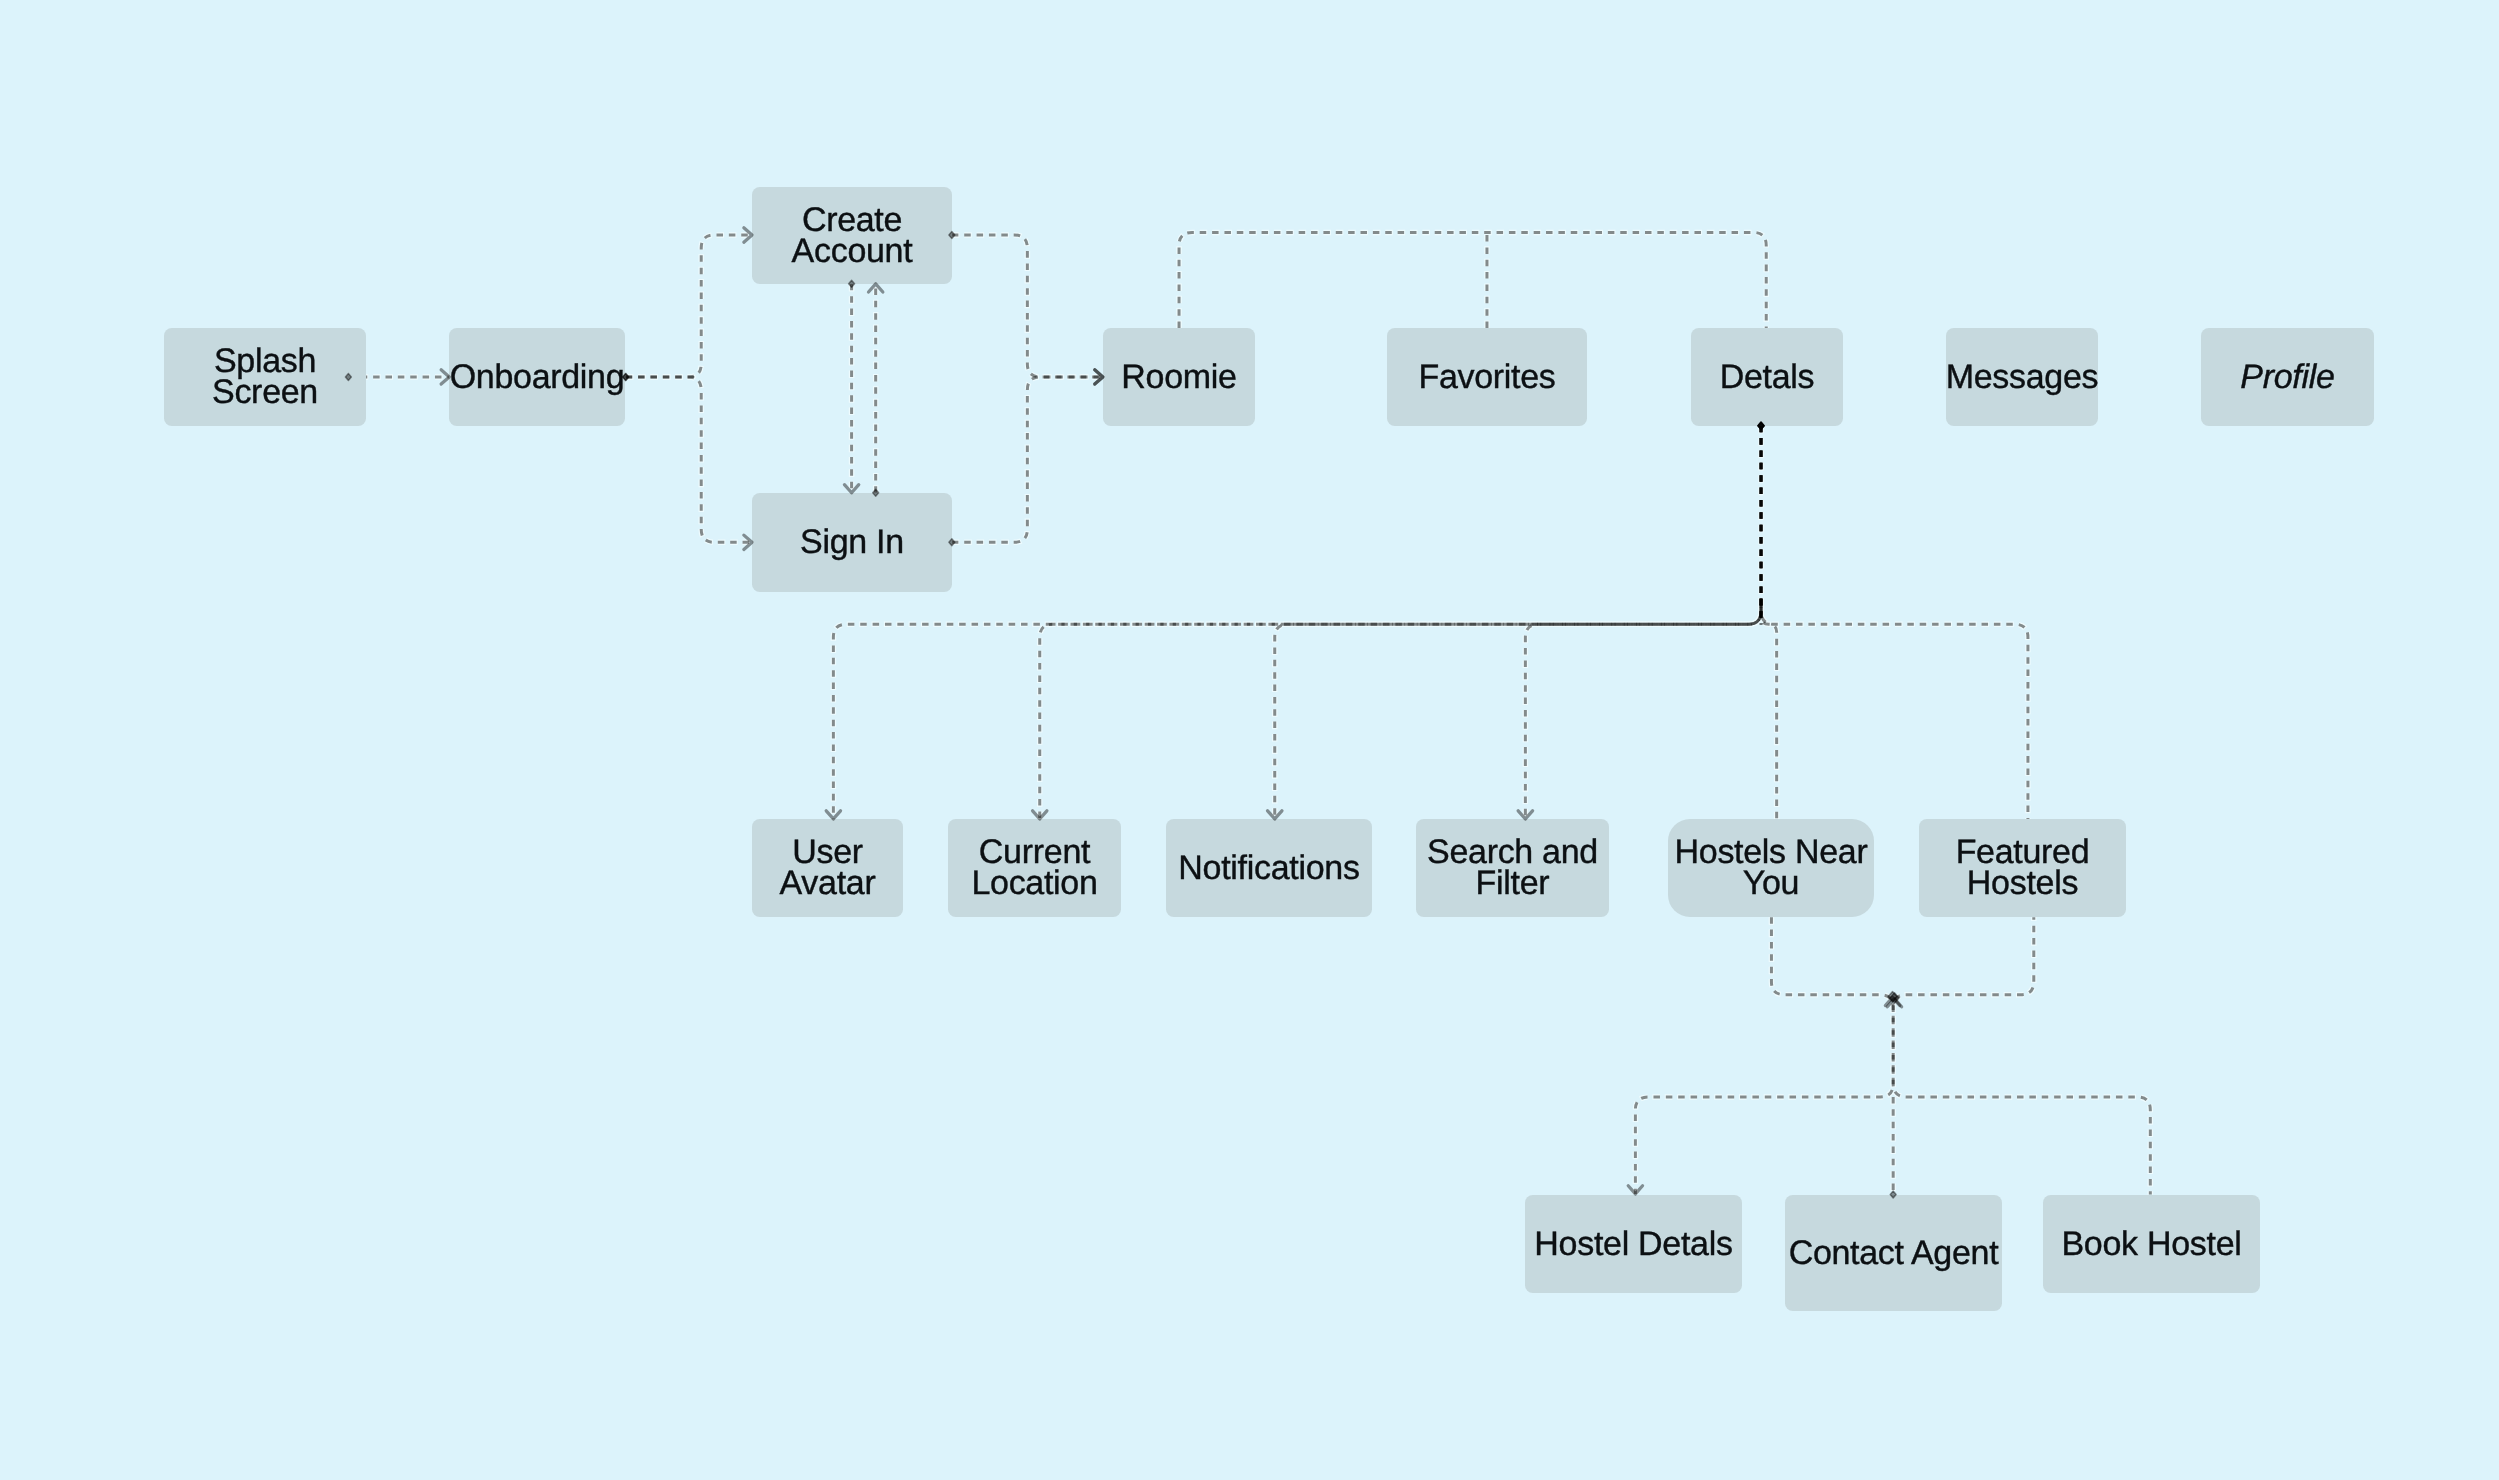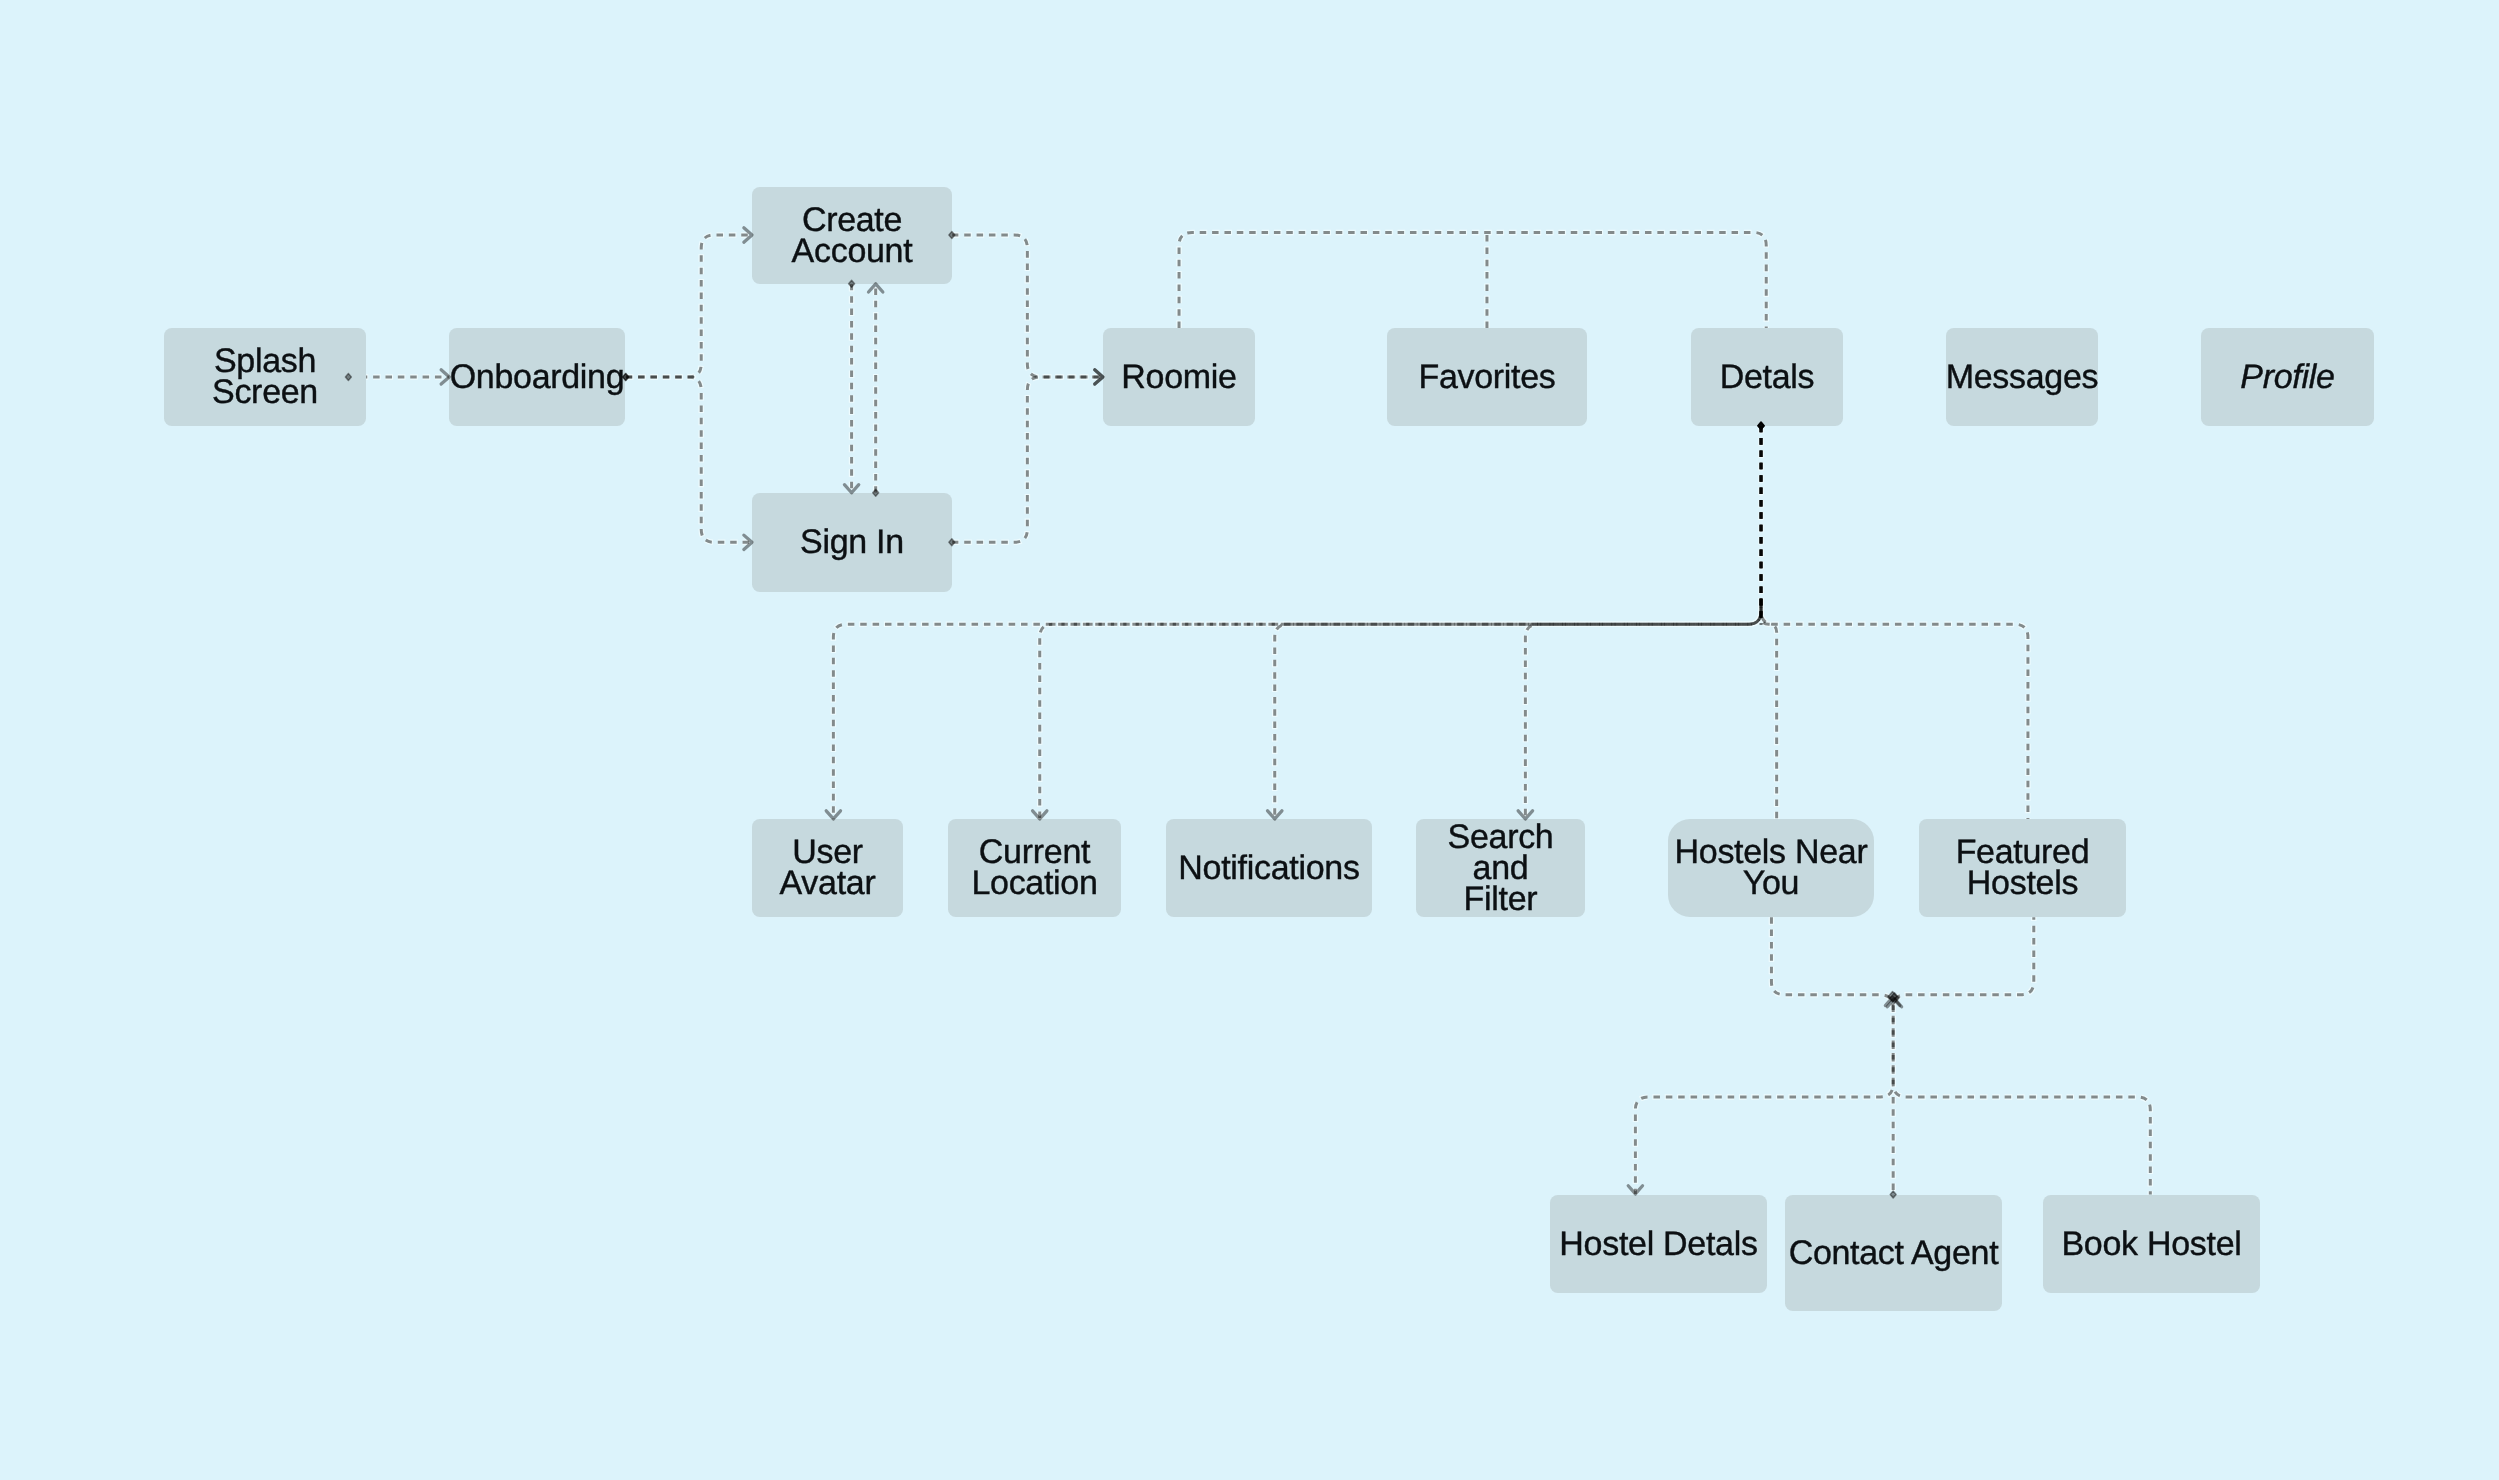--- a/index.html
+++ b/index.html
@@ -104,30 +104,30 @@
       </div>
       <div class="node" style="left: 752px; top: 819px; width: 151px; height: 98px;">
         <span>User Avatar</span>
       </div>
       <div class="node" style="left: 948px; top: 819px; width: 173px; height: 98px;">
         <span>Current<br>Location</span>
       </div>
       <div class="node" style="left: 1166px; top: 819px; width: 206px; height: 98px;">
         <span>Notifications</span>
       </div>
-      <div class="node" style="left: 1416px; top: 819px; width: 169px; height: 98px;">
+      <div class="node" style="left: 1416px; top: 819px; width: 193px; height: 98px;">
         <span>Search and<br>Filter</span>
       </div>
       <div class="node" style="left: 1668px; top: 819px; width: 206px; height: 98px; border-radius: 22px;">
         <span>Hostels Near<br>You</span>
       </div>
       <div class="node" style="left: 1919px; top: 819px; width: 207px; height: 98px;">
         <span>Featured<br>Hostels</span>
       </div>
-      <div class="node" style="left: 1525px; top: 1195px; width: 217px; height: 98px; margin-left: 25px;">
+      <div class="node" style="left: 1525px; top: 1195px; width: 217px; height: 98px;">
         <span>Hostel Detals</span>
       </div>
       <div class="node" style="left: 1785px; top: 1195px; width: 217px; height: 116px;">
         <span>Contact Agent</span>
       </div>
       <div class="node" style="left: 2043px; top: 1195px; width: 217px; height: 98px;">
         <span>Book Hostel</span>
       </div>
     </div>
   <svg class="layer" id="mksvg" viewBox="0 0 3840 2275">

